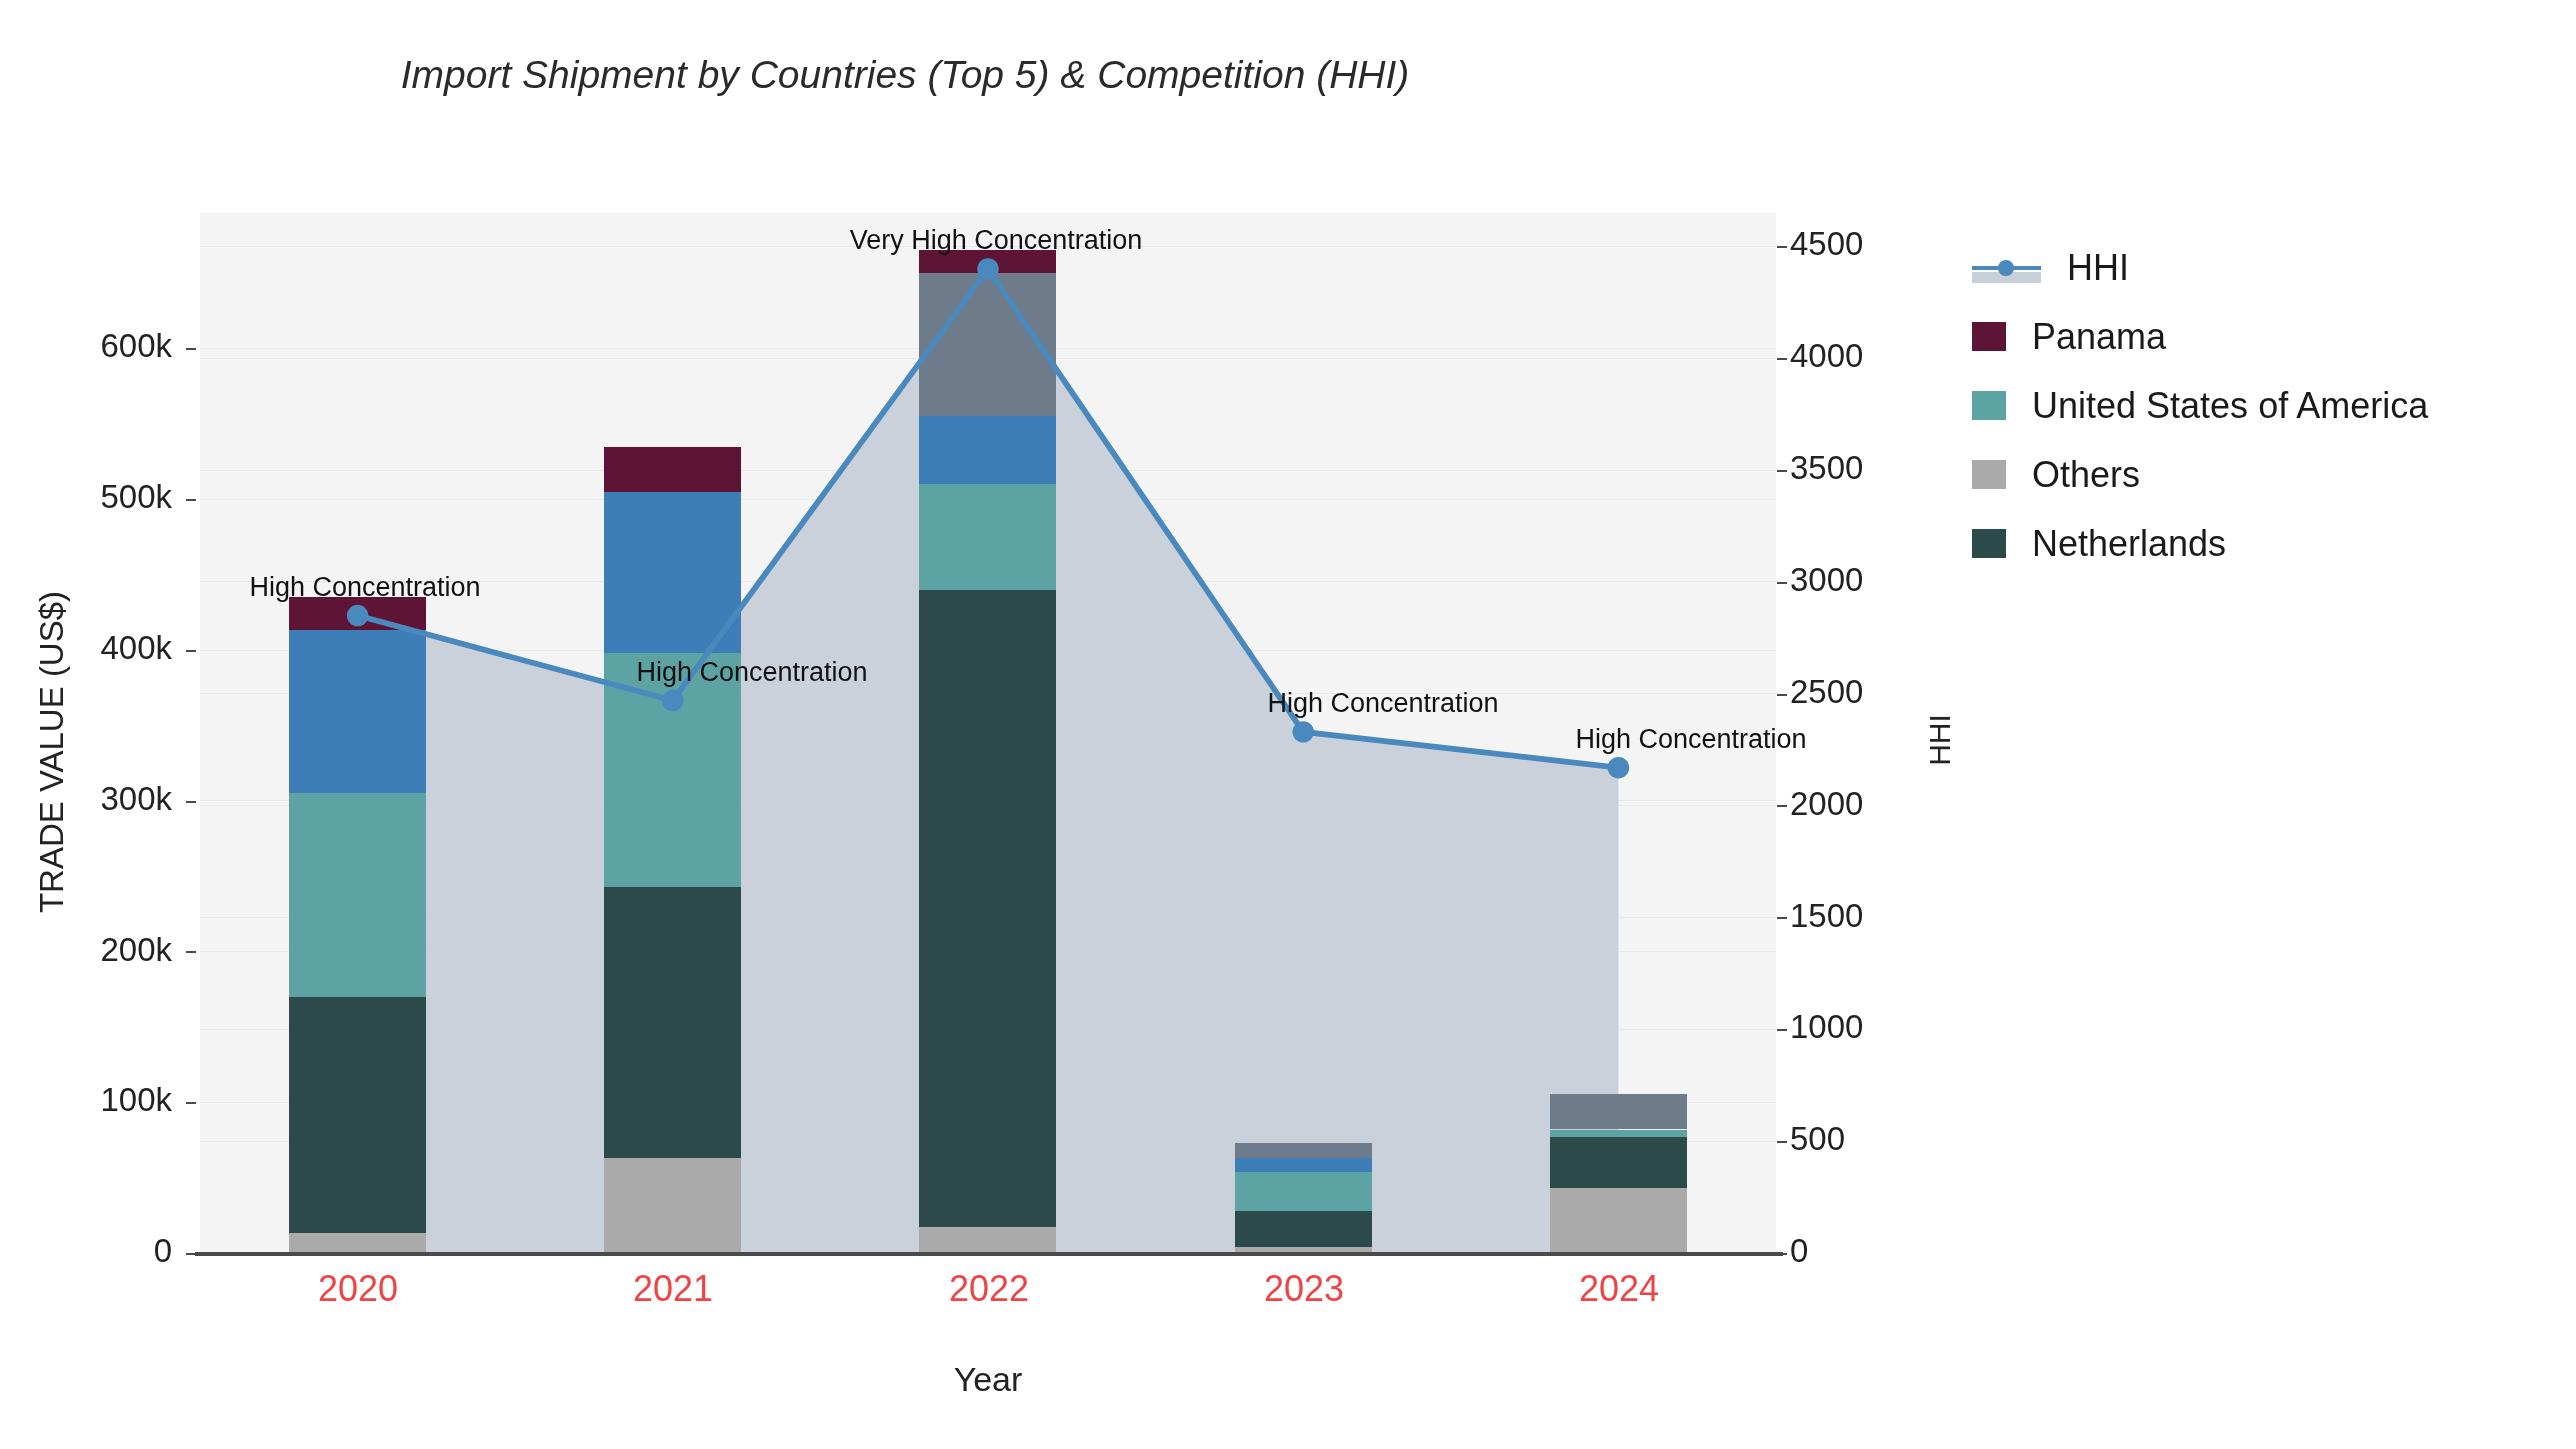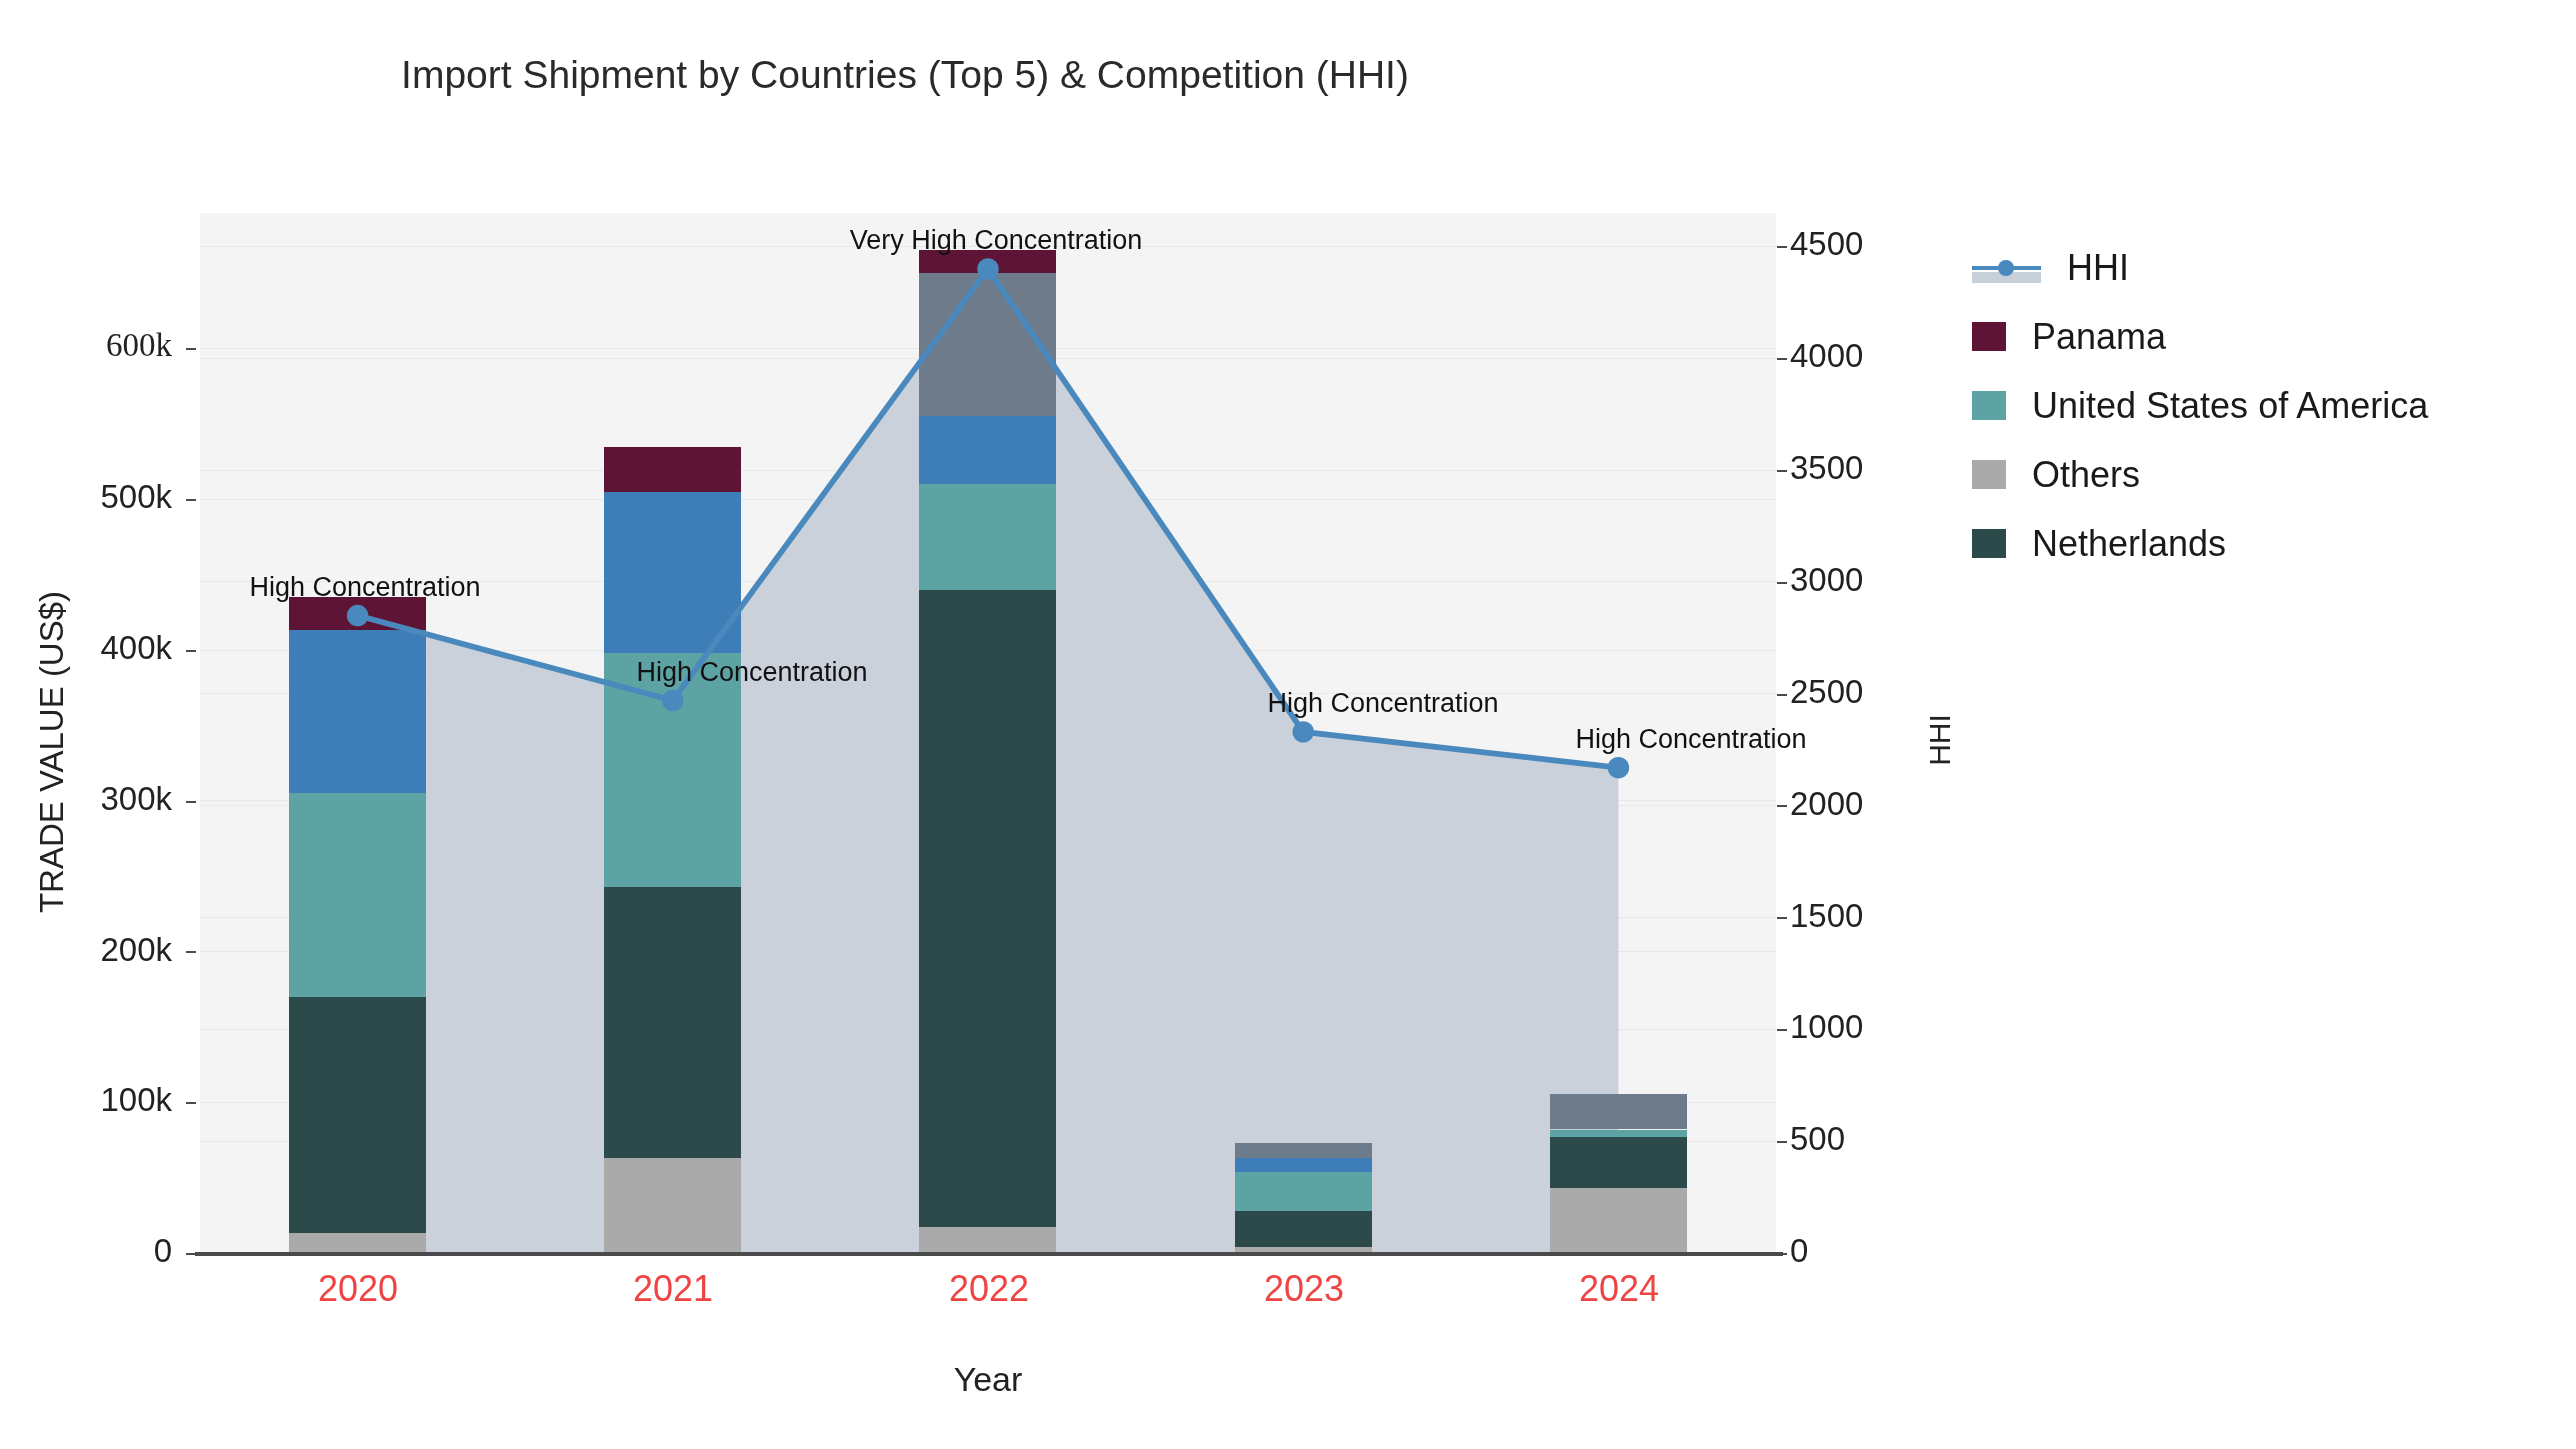--- a/index.html
+++ b/index.html
@@ -10,21 +10,21 @@
     overflow:hidden;
     position:relative;
   }
   
   #chart-title{
     position:absolute;left:0;top:52px;width:1810px;
     text-align:center;
     font-size:39px;color:#2a2a2a;line-height:1.18;
     font-weight:400;
   }
-  #chart-title .line2{display:block;}
+  #chart-title .line2{display:block;font-style:italic;}
 
   
   #plot-area{
     position:absolute;left:200px;top:213px;width:1576px;height:1040px;
     background:#f4f4f4;
   }
   #gridlines{position:absolute;inset:0;}
   #gridlines .gl{
     position:absolute;left:0;width:100%;height:1.4px;background:#e8e8e8;
   }
@@ -190,21 +190,21 @@
     <div class="ylabel-left" style="left: 29px; width: 143px; top: 1081px;">100k</div>
     <div class="tickmark" style="left: 186px; top: 1102px;"></div>
     <div class="ylabel-left" style="left: 29px; width: 143px; top: 931px;">200k</div>
     <div class="tickmark" style="left: 186px; top: 951px;"></div>
     <div class="ylabel-left" style="left: 29px; width: 143px; top: 780px;">300k</div>
     <div class="tickmark" style="left: 186px; top: 801px;"></div>
     <div class="ylabel-left" style="left: 29px; width: 143px; top: 629px;">400k</div>
     <div class="tickmark" style="left: 186px; top: 650px;"></div>
     <div class="ylabel-left" style="left: 29px; width: 143px; top: 478px;">500k</div>
     <div class="tickmark" style="left: 186px; top: 499px;"></div>
-    <div class="ylabel-left" style="left: 29px; width: 143px; top: 327px; font-family: Liberation Serif, serif;">600k</div>
+    <div class="ylabel-left" style="left: 29px; width: 143px; top: 327px;">600k</div>
     <div class="tickmark" style="left: 186px; top: 348px;"></div>
     <div class="ylabel-right" style="left: 1790px; top: 1232px;">0</div>
     <div class="tickmark" style="left: 1777px; top: 1253px;"></div>
     <div class="ylabel-right" style="left: 1790px; top: 1120px;">500</div>
     <div class="tickmark" style="left: 1777px; top: 1141px;"></div>
     <div class="ylabel-right" style="left: 1790px; top: 1008px;">1000</div>
     <div class="tickmark" style="left: 1777px; top: 1029px;"></div>
     <div class="ylabel-right" style="left: 1790px; top: 897px;">1500</div>
     <div class="tickmark" style="left: 1777px; top: 917px;"></div>
     <div class="ylabel-right" style="left: 1790px; top: 785px;">2000</div>

